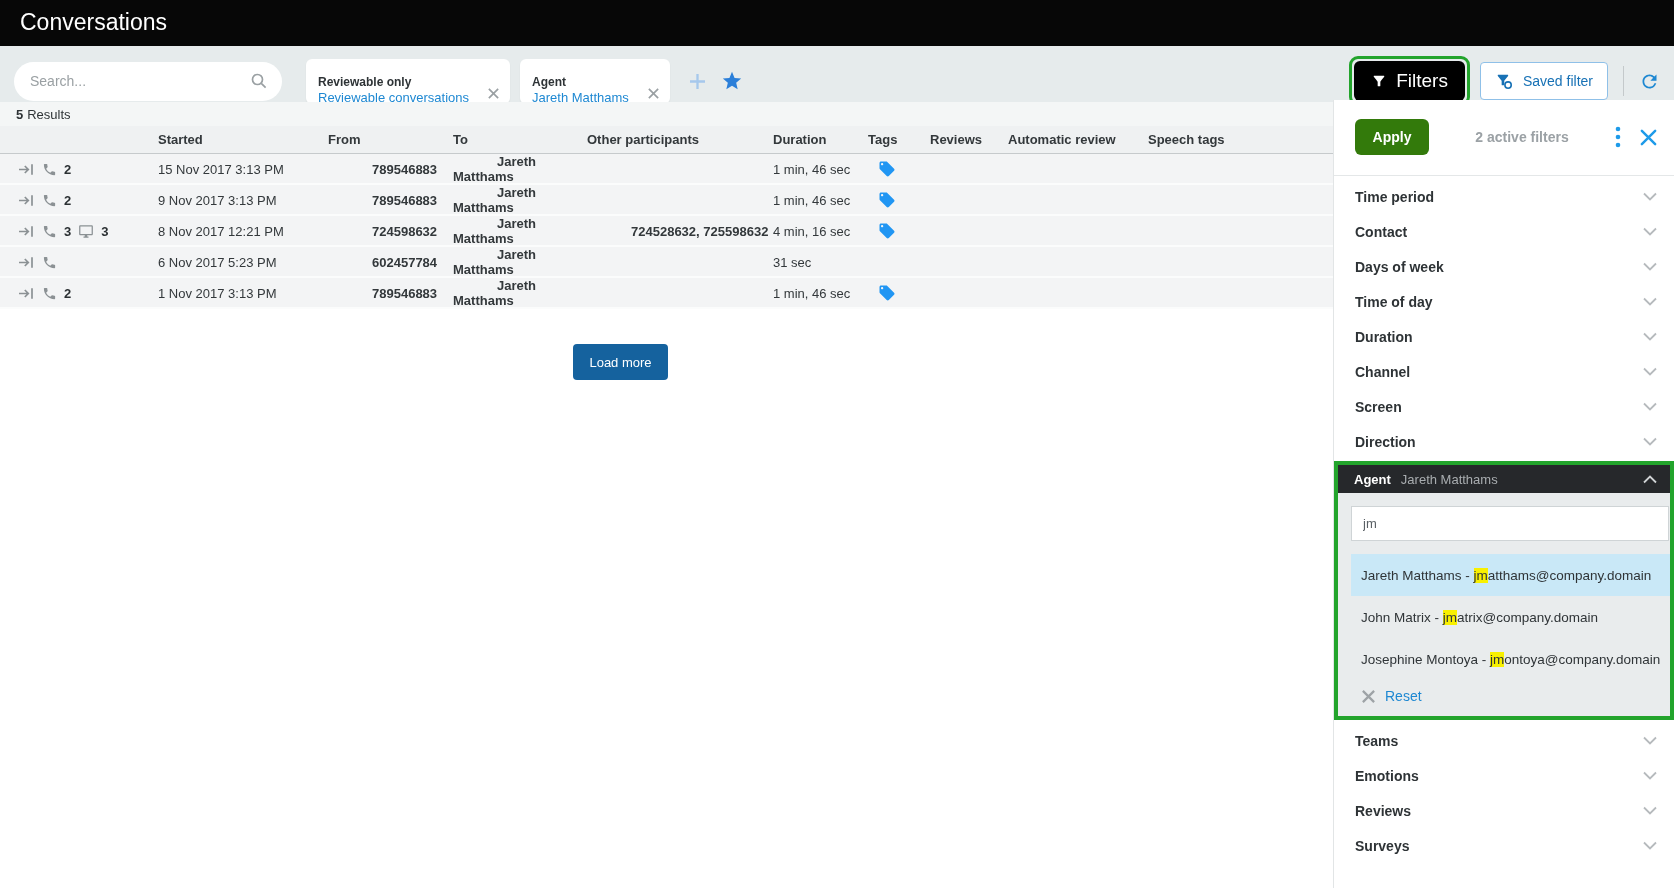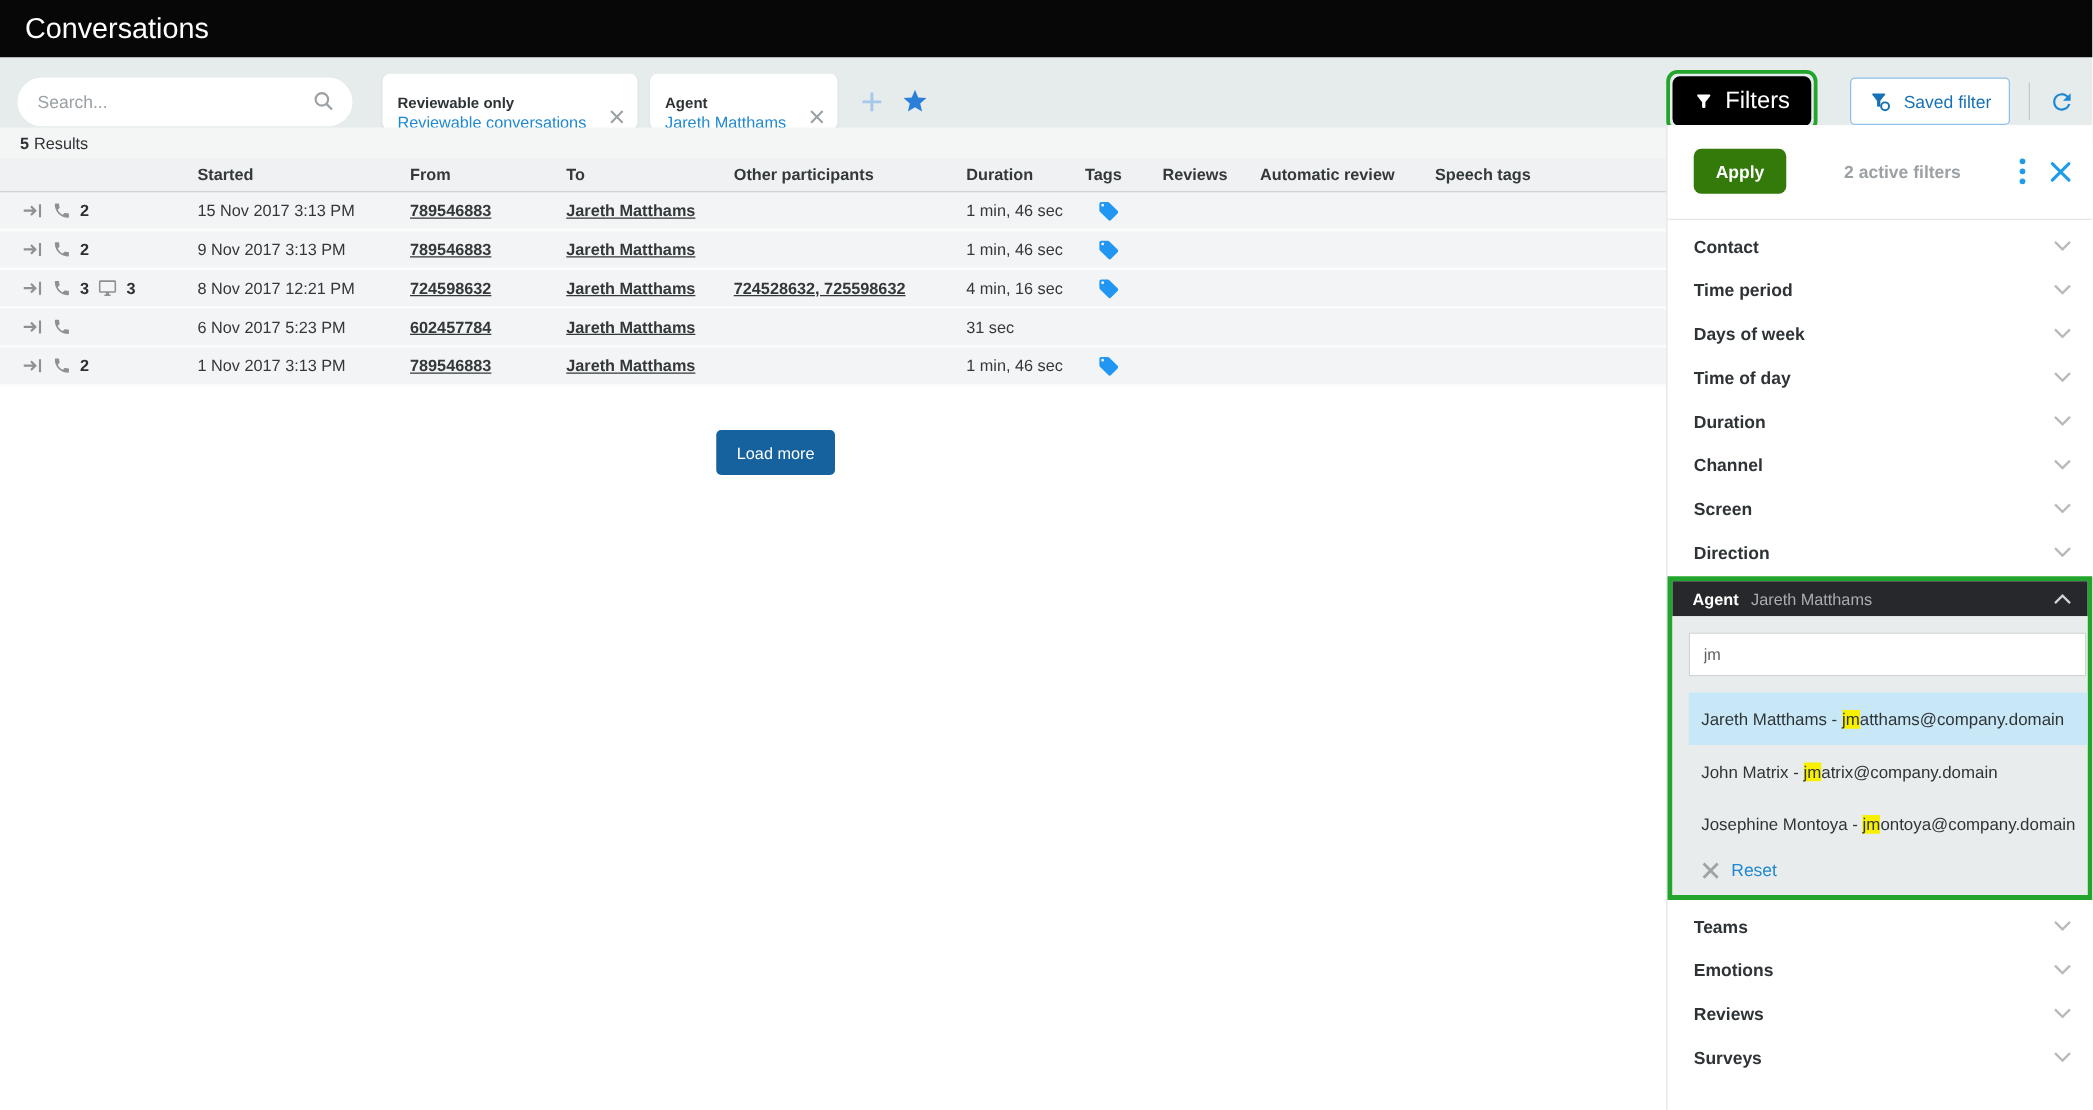--- a/index.html
+++ b/index.html
@@ -33,39 +33,39 @@
   .chip-label{font-size:12px;font-weight:bold;color:var(--text-dark);line-height:12px;}
   .chip-value{font-size:13px;color:var(--link-blue);line-height:13px;}
   .chip-x{margin-left:14px;padding:4px;cursor:pointer;color:#9aa0a3;background:none;border:none;}
   .icon-btn{background:none;border:none;padding:0;cursor:pointer;}
   .plus-btn{margin-left:18px;color:#a6c8ec;}
   .star-btn{margin-left:14px;color:#2b7fd9;}
   .toolbar-right{margin-left:auto;display:flex;align-items:center;padding-right:14px;}
   .filters-annotation{border:3px solid var(--annotation-green);border-radius:9px;padding:2px;background:transparent;}
   .filters-btn{background:#000;color:#fff;border:none;border-radius:6px;height:40px;
                display:flex;align-items:center;gap:9px;font-size:19px;padding:0 17px;cursor:pointer;}
-  .saved-filter-btn{margin-left:26px;background:#fff;color:var(--saved-filter-blue);border:1px solid #8fc0e8;
+  .saved-filter-btn{margin-left:10px;background:#fff;color:var(--saved-filter-blue);border:1px solid #8fc0e8;
                     border-radius:4px;height:38px;display:flex;align-items:center;gap:9px;font-size:14px;
                     padding:0 14px;cursor:pointer;}
   .vdiv{width:1px;height:30px;background:#c4c9cb;margin:0 15px;}
   .refresh-btn{color:var(--link-blue);}
 
   
   .results-bar{position:absolute;top:102px;left:0;width:1333px;height:24px;background:#f4f6f6;
                font-size:13px;display:flex;align-items:center;padding-left:16px;color:var(--text-dark);}
   .results-count{font-weight:bold;margin-right:4px;}
   .table{position:absolute;top:126px;left:0;width:1333px;}
   .thead,.trow{display:grid;grid-template-columns:140px 170px 125px 134px 186px 95px 62px 78px 140px 1fr;
                align-items:center;padding-left:18px;}
   .thead{height:28px;background:#eff1f2;border-bottom:1px solid #c6cacc;font-weight:bold;font-size:13px;color:#33383b;}
   .trow{height:31px;background:var(--row-bg);border-bottom:2px solid #fbfcfc;font-size:13px;color:#33383b;}
   .icon-cell{display:flex;align-items:center;gap:7px;color:var(--icon-gray);}
   .scr{display:flex;align-items:center;gap:7px;color:var(--icon-gray);}
   .cnt{font-weight:bold;color:#2b3033;font-size:13px;}
-  .link{font-weight:bold;text-decoration:underline;color:#33383b;cursor:pointer;}
+  .link{font-weight:bold;color:#33383b;cursor:pointer;margin-left:44px;}
   .tag-cell{color:var(--tag-blue);padding-left:10px;}
   .load-more{position:absolute;left:573px;top:344px;width:95px;height:36px;background:var(--load-more-blue);
              color:#fff;border:none;border-radius:4px;font-size:13px;cursor:pointer;}
 
   
   .panel{position:absolute;left:1333px;top:100px;right:0;bottom:0;background:#fff;border-left:1px solid #e2e5e6;}
   .panel-head{display:flex;align-items:center;padding:19px 16px 0 21px;}
   .apply-btn{width:74px;height:36px;background:var(--apply-green);color:#fff;font-weight:bold;font-size:14px;
              border:none;border-radius:6px;cursor:pointer;}
   .active-filters{flex:1;text-align:center;color:var(--text-gray);font-size:14px;font-weight:600;}
@@ -337,27 +337,27 @@
     <button class="icon-btn close-btn">
       <svg width="19" height="19" viewBox="0 0 20 20">
         <path d="M3 3 17 17 M17 3 3 17" stroke="currentColor" stroke-width="2.6" fill="none" stroke-linecap="round"></path>
       </svg>
     </button>
   </div>
   <div class="panel-divider"></div>
 
   <div class="cats">
     <div class="cat">
+      <span>Time period</span>
+      <svg class="chev" width="14" height="9" viewBox="0 0 14 9">
+          <path d="M1 1.5 7 7.5 13 1.5" fill="none" stroke="currentColor" stroke-width="1.8"></path>
+        </svg>
+    </div>
+    <div class="cat">
       <span>Contact</span>
-      <svg class="chev" width="14" height="9" viewBox="0 0 14 9">
-          <path d="M1 1.5 7 7.5 13 1.5" fill="none" stroke="currentColor" stroke-width="1.8"></path>
-        </svg>
-    </div>
-    <div class="cat">
-      <span>Time period</span>
       <svg class="chev" width="14" height="9" viewBox="0 0 14 9">
           <path d="M1 1.5 7 7.5 13 1.5" fill="none" stroke="currentColor" stroke-width="1.8"></path>
         </svg>
     </div>
     <div class="cat">
       <span>Days of week</span>
       <svg class="chev" width="14" height="9" viewBox="0 0 14 9">
           <path d="M1 1.5 7 7.5 13 1.5" fill="none" stroke="currentColor" stroke-width="1.8"></path>
         </svg>
     </div>

